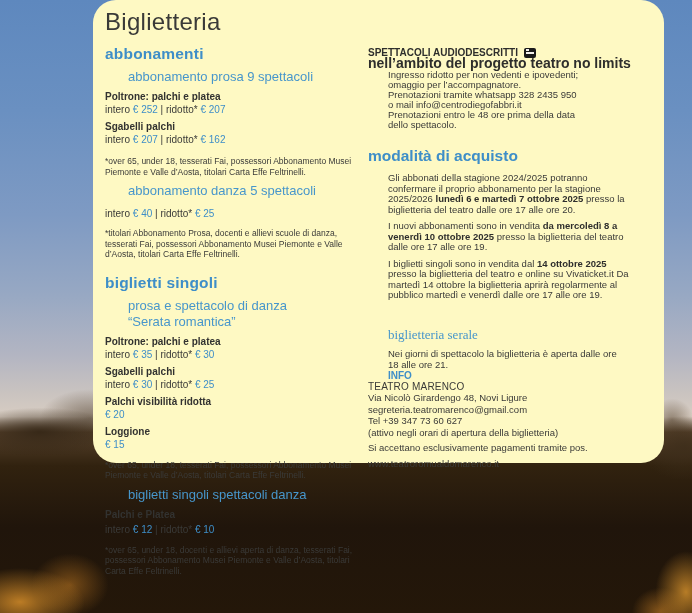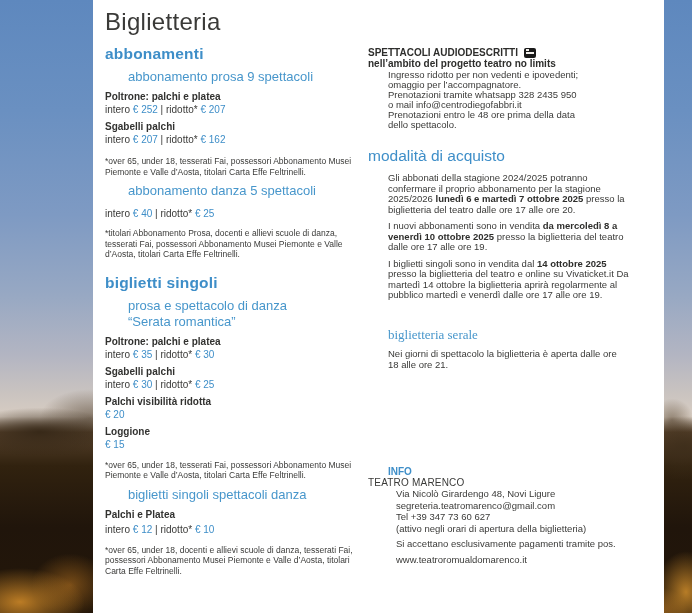--- a/index.html
+++ b/index.html
@@ -19,57 +19,57 @@
       radial-gradient(ellipse 60px 45px at 684px 448px, rgba(62,46,27,.85), rgba(62,46,27,0) 72%),
       radial-gradient(ellipse 30px 30px at 672px 420px, rgba(70,52,30,.5), rgba(70,52,30,0) 72%),
       linear-gradient(180deg,
         #5e88be 0%, #6a90c1 18%, #7e9ac3 35%, #97a8c3 48%,
         #b3b5c2 58%, #c9c3c0 64%, #d8cdc2 68%,
         #57422c 70.5%, #31220f 76%, #20150b 86%, #241709 100%);
   }
 
   
   .card {
-    position: absolute; left: 93px; top: 0; width: 571px; height: 613px;
-    background: #ffffff; padding: 8px 0 0 12px;
+    position: absolute; left: 93px; top: 0; width: 571px; height: 463px;
+    background: #fef9c3; padding: 8px 0 0 12px; border-radius: 23px;
   }
 
   .h1 { font-size: 24px; font-weight: 400; color: #3a3a38; letter-spacing: .3px; }
 
   .cols { display: flex; margin-top: 0; }
   .colL { width: 263px; }
   .colR { width: 286px; }
 
   .sec  { font-size: 15.5px; font-weight: 700; color: #3e8ec8; letter-spacing: .2px; }
   .sub  { font-size: 13px; color: #4796cb; padding-left: 23px; line-height: 16px; }
   .lbl  { font-size: 10px; font-weight: 700; color: #323230; }
   .price{ font-size: 10px; color: #3a3a38; margin-top: 2px; }
   .bl   { color: #3e8ec8; }
   .fn   { font-size: 8.5px; color: #3a3a38; line-height: 10.5px; width: 252px; }
 
   .rtitle { font-size: 10px; font-weight: 700; color: #2e2e2c; line-height: 11px; display: flex; align-items: center; gap: 6px; }
-  .rsub   { font-size: 10px; font-weight: 700; color: #2e2e2c; line-height: 11px; }
+  .rsub   { font-size: 14px; font-weight: 700; color: #2e2e2c; line-height: 11px; }
   .rlines { padding-left: 20px; margin-top: 1px; }
   .rline  { font-size: 9.5px; color: #3a3a38; line-height: 10px; }
   .rp     { font-size: 9.5px; color: #3a3a38; line-height: 10.5px; padding-left: 20px; width: 262px; }
   .rp b   { font-weight: 700; color: #2e2e2c; text-align: center; }
-  .rsec   { font-size: 15.5px; font-weight: 400; color: #3e8ec8; }
+  .rsec   { font-size: 15.5px; font-weight: 700; color: #3e8ec8; }
   .rsubhead { font-size: 13px; color: #4796cb; padding-left: 20px; font-family: Liberation Serif, serif; }
   .rserale  { font-size: 9.5px; color: #3a3a38; line-height: 11px; padding-left: 20px; width: 250px; }
 
   .infohead { font-size: 10px; font-weight: 700; color: #3e8ec8; padding-left: 20px; }
-  .infoline { font-size: 9.5px; color: #3a3a38; line-height: 11.5px; margin-left: 28px; }
+  .infoline { font-size: 9.5px; color: #3a3a38; line-height: 11.5px; }
   .infoname { font-size: 10px; color: #3a3a38; line-height: 11.5px; letter-spacing: .2px; }
 
   .adicon { display: inline-block; width: 12px; height: 10px; background: #1a1a1a; border-radius: 2px; position: relative; flex: 0 0 auto; }
   .adicon::before { content: ""; position: absolute; left: 2px; top: 4px; width: 8px; height: 2px; background: #f2f0ec; }
   .adicon::after  { content: ""; position: absolute; left: 2px; top: 1px; width: 3px; height: 2px; background: #f2f0ec; }.mt4{margin-top:4px}.mt5{margin-top:5px}.mt6{margin-top:6px}
   .mt7{margin-top:6px}.mt8{margin-top:8px}.mt9{margin-top:9px}.mt10{margin-top:10px}
   .mt11{margin-top:11px}.mt14{margin-top:14px}.mt17{margin-top:17px}
-  .mt26{margin-top:26px}.mt96{margin-top:96px}
+  .mt26{margin-top:26px}.mt96{}
 </style>
 </head>
 <body>
 
 <div class="bg"></div>
 
 <div class="card">
   <div class="h1">Biglietteria</div>
 
   <div class="cols">
@@ -130,21 +130,21 @@
 
       <div class="fn mt10">*over 65, under 18, tesserati Fai, possessori Abbonamento Musei Piemonte e Valle d’Aosta, titolari Carta Effe Feltrinelli.</div>
 
       <div class="sub mt6">biglietti singoli spettacoli danza</div>
       <div>
         <div class="lbl mt6">Palchi e Platea</div>
         <div class="price mt4">
           <span>intero</span> <span class="bl">€ 12</span> <span>| ridotto*</span> <span class="bl">€ 10</span>
         </div>
       </div>
-      <div class="fn mt10">*over 65, under 18, docenti e allievi scuole di danza, tesserati Fai, possessori Abbonamento Musei Piemonte e Valle d’Aosta, titolari Carta Effe Feltrinelli.</div>
+      <div class="fn mt10">*over 65, under 18, docenti e allievi aperta di danza, tesserati Fai, possessori Abbonamento Musei Piemonte e Valle d’Aosta, titolari Carta Effe Feltrinelli.</div>
     </div>
 
     <div class="colR">
       <div class="rtitle mt11">
         <span>SPETTACOLI AUDIODESCRITTI</span>
         <span class="adicon"></span>
       </div>
       <div class="rsub">nell’ambito del progetto teatro no limits</div>
       <div class="rlines">
         <div class="rline">Ingresso ridotto per non vedenti e ipovedenti;</div>

